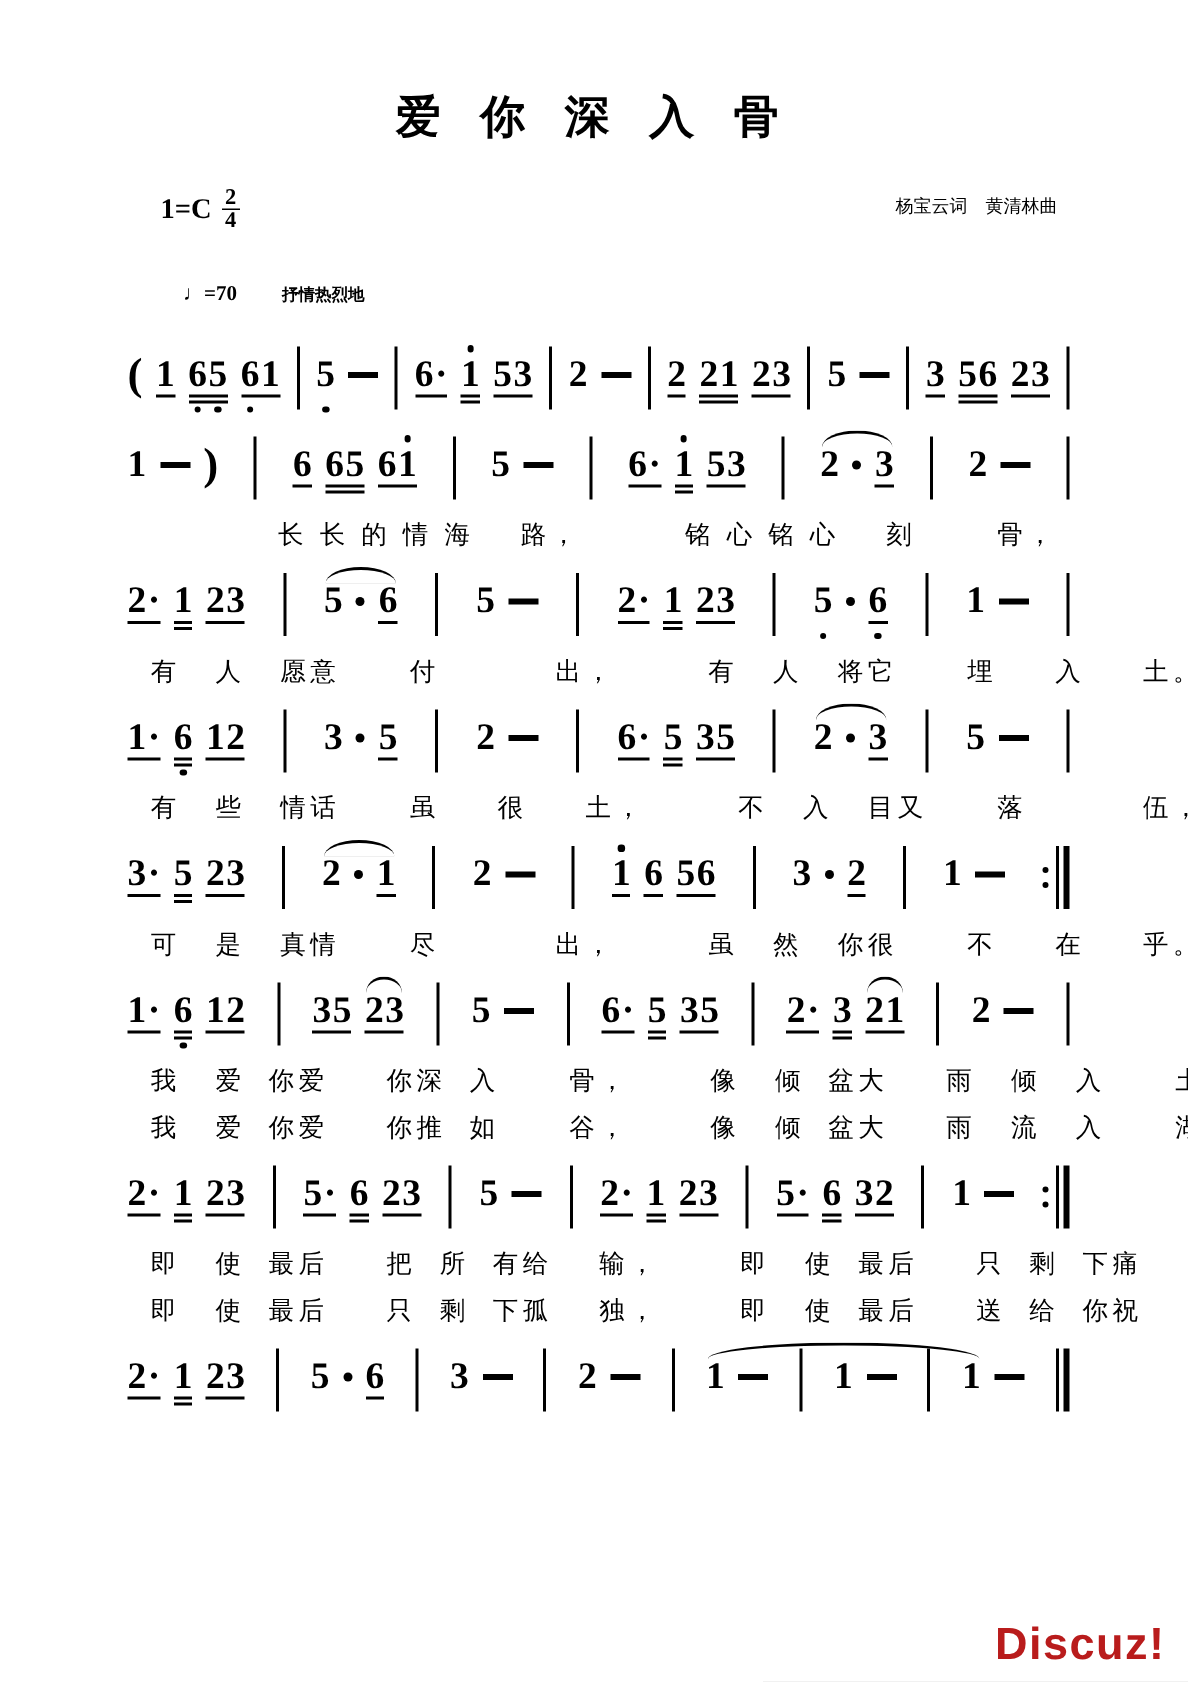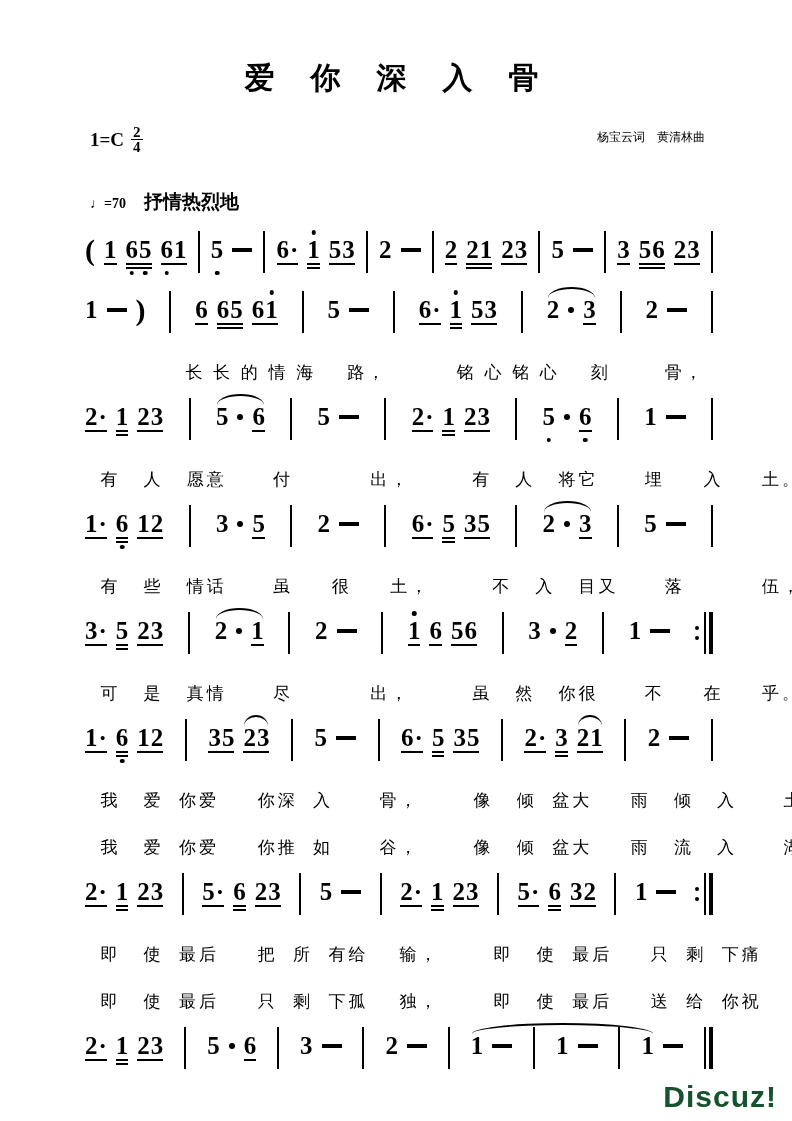--- a/index.html
+++ b/index.html
@@ -11,37 +11,37 @@
     overflow:hidden;
     font-family:"Liberation Sans",sans-serif;
     color:#000;
   }
   .inner{width:628px;margin-left:85px;}
   .title{
     padding-top:58px;
     text-align:center;
     font-size:30px;font-weight:bold;
     letter-spacing:9px;
-    font-family:Liberation Mono, monospace;
+    font-family:Liberation Sans, sans-serif;
   }
   .header-row{
     margin-top:26px;
     display:flex;justify-content:space-between;align-items:flex-start;
     height:34px;
   }
-  .keysig{display:flex;align-items:center;gap:7px;margin-left:5px;
+  .keysig{display:flex;align-items:center;gap:7px;margin-left:22px;
     font:600 19px "Liberation Serif",serif;}
   .ts{display:inline-flex;flex-direction:column;align-items:center;
     font:700 15px "Liberation Serif",serif;line-height:14px;}
   .ts .tnum{padding:0 2px;}
   .ts .tnum:first-child{border-bottom:1.8px solid #000;}
   .credits{font-size:12px;margin-right:8px;margin-top:4px;}
-  .tempo-row{margin-top:30px;margin-bottom:16px;display:flex;align-items:baseline;gap:18px;height:22px;}
+  .tempo-row{margin-top:30px;margin-bottom:16px;display:flex;align-items:baseline;gap:30px;height:22px;margin-left:32px;}
   .tempo{font:700 14px "Liberation Serif",serif;margin-left:5px;}
-  .expression{font-size:19px;font-weight:bold;}
+  .expression{font-size:11px;font-weight:bold;}
   
   .line-block{margin-bottom:7px;}
   .note-row{
     position:relative;
     display:flex;justify-content:space-between;align-items:flex-start;
     padding-top:9px;height:44px;
   }
   .measure{display:flex;gap:9px;align-items:flex-start;}
   .unit{
     position:relative;display:inline-flex;gap:1px;
@@ -59,31 +59,31 @@
   .paren{font:700 30px "Liberation Serif",serif;line-height:27px;}
   .bar{width:2px;height:42px;background:#000;margin-top:-5px;flex:0 0 auto;}
   .end-grp{display:flex;gap:3px;align-items:center;margin-top:-5px;height:42px;flex:0 0 auto;}
   .bar-in{width:2px;height:42px;background:#000;}
   .bar-thick{width:4px;height:42px;background:#000;}
   .rep-dots{display:flex;flex-direction:column;gap:6px;margin-right:2px;}
   .rep-dots i{width:4px;height:4px;border-radius:50%;background:#000;}
   .arc{position:absolute;height:9px;border-top:2px solid #000;
     border-radius:50% 50% 0 0 / 100% 100% 0 0;top:0;}
   .lyric-row{
-    margin-top:21px;height:26px;white-space:pre;
+    margin-top:5px;height:26px;white-space:pre;
     font-size:17px;letter-spacing:3px;
   }
   .footer-contact{
     margin-top:16px;text-align:right;
     font-size:19px;letter-spacing:1px;
   }
   .watermark{
     position:absolute;right:15px;bottom:7px;
     font:700 30px "Liberation Sans",sans-serif;
-    color:#14532d;letter-spacing:1px;
+    color:#b91c1c;letter-spacing:1px;
   }
 </style>
 </head>
 <body>
 
 <div class="sheet">
   <div class="title">爱 你 深 入 骨</div>
 
   <div class="inner">
     <div class="header-row">

